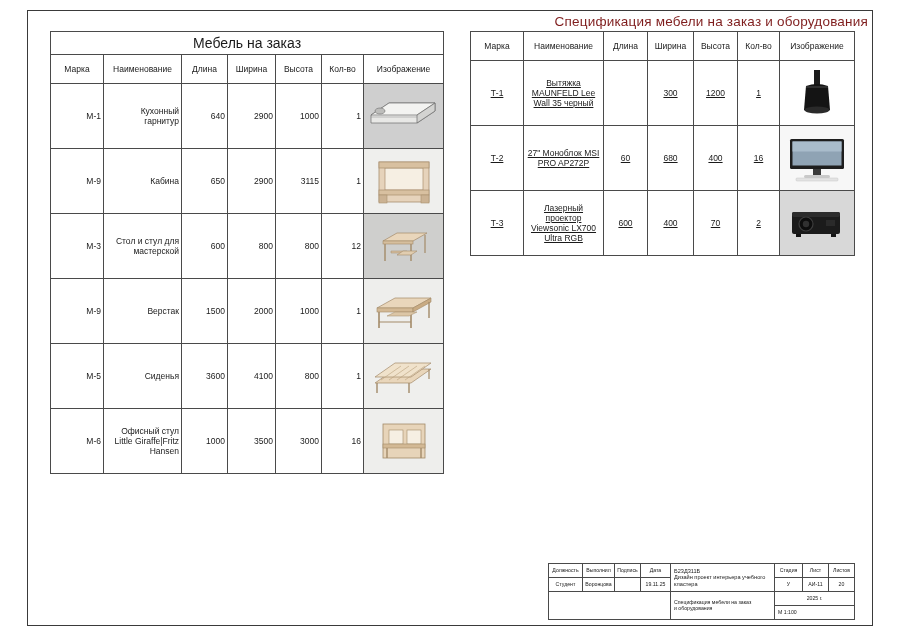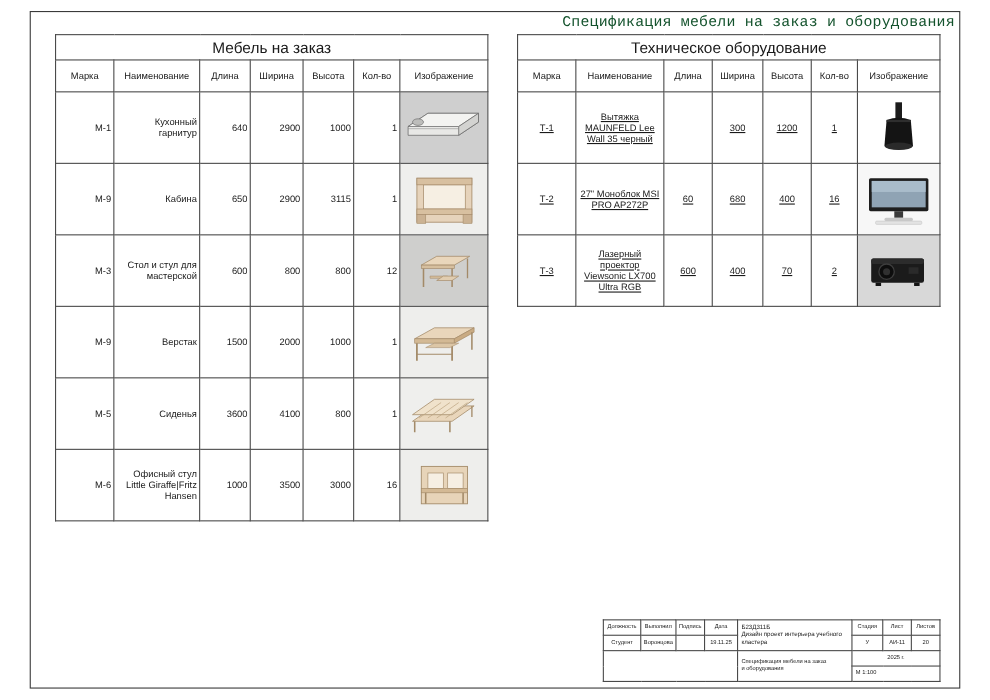--- a/index.html
+++ b/index.html
@@ -16,23 +16,22 @@
     left:27px;top:10px;
     width:846px;height:616px;
     border:1px solid #3a3a3a;
     box-sizing:border-box;
   }
   .doc-title{
     position:absolute;
     right:32px;top:14px;
     font-size:13.5px;
     letter-spacing:.2px;
-    color:#14532d;
+    color:#7f1d1d;
     white-space:nowrap;
-    font-family:Liberation Mono, monospace;
   }
   table{
     border-collapse:collapse;
     table-layout:fixed;
   }
   td,th{
     border:1px solid #4a4a4a;
     font-weight:normal;
     font-size:8.5px;
     text-align:center;
@@ -274,23 +273,20 @@
   <colgroup>
     <col class="c-mark">
       <col class="c-name">
       <col class="c-len">
       <col class="c-wid">
       <col class="c-hei">
       <col class="c-qty">
       <col class="c-img">
   </colgroup>
   <tbody>
-      <tr>
-    <td class="tbl-caption" colspan="7">Техническое оборудование</td>
-  </tr>
   <tr class="hdr">
     <td>Марка</td>
     <td>Наименование</td>
     <td>Длина</td>
     <td>Ширина</td>
     <td>Высота</td>
     <td>Кол-во</td>
     <td>Изображение</td>
   </tr>
 

